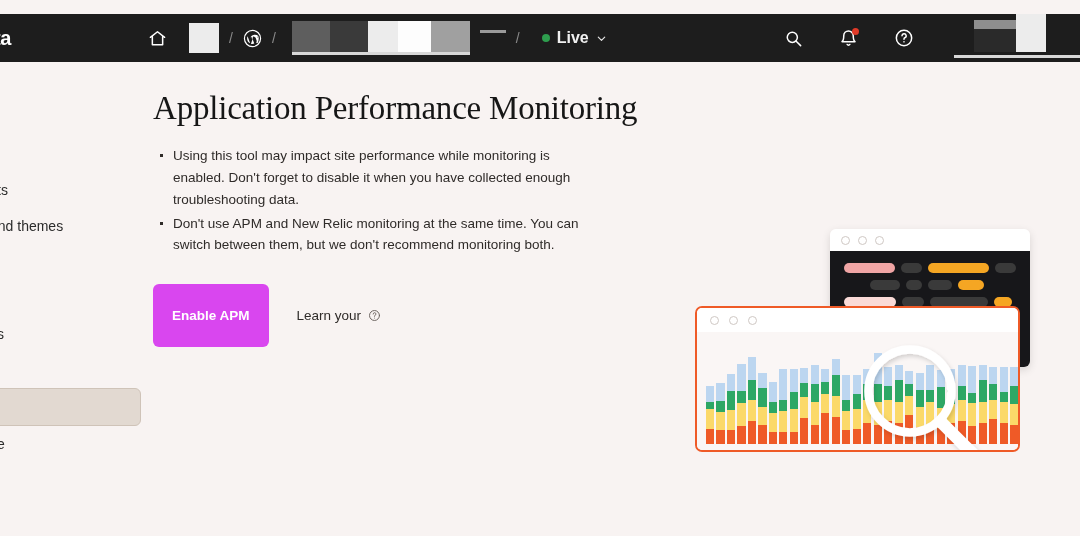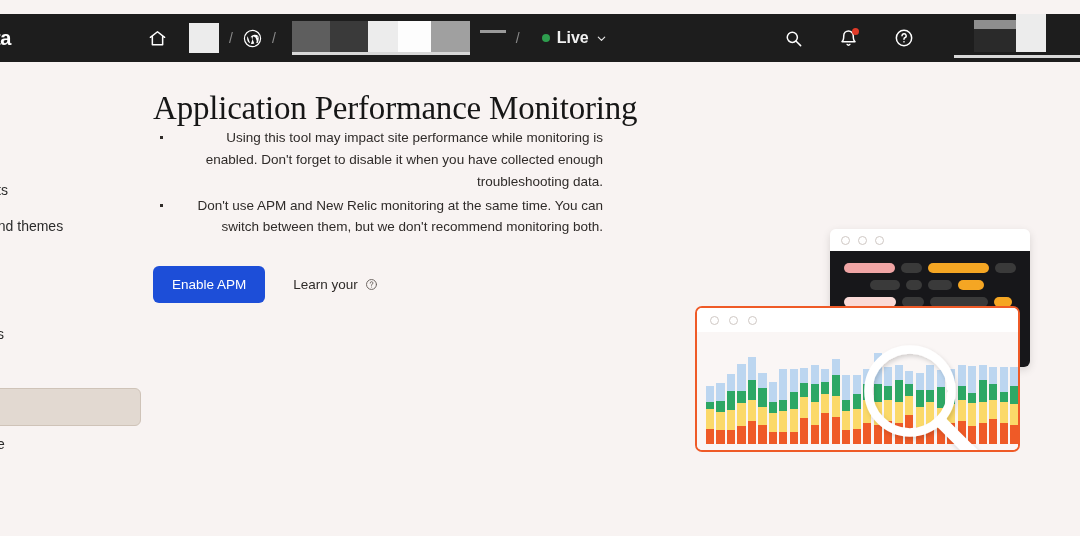--- a/index.html
+++ b/index.html
@@ -79,33 +79,33 @@
   .main { position: absolute; left: 153px; top: 62px; width: 560px; }
   .page-title {
     font-family: "Liberation Serif", serif;
     font-size: 33px; font-weight: 400; color: #161616;
     letter-spacing: -0.2px; margin-top: 28px;
   }
   .intro {
     margin-top: 16px; font-size: 13.5px; line-height: 1.55; color: #4a4542;
     width: 548px;
   }
-  .bullets { list-style: none; width: 450px; text-align: right; }
+  .bullets { margin-top: 18px; list-style: none; width: 450px; }
   .bullets li {
     position: relative; padding-left: 20px; font-size: 13.5px;
     line-height: 1.62; color: #2f2b29; margin-bottom: 2px;
   }
   .bullets li::before {
     content: ""; position: absolute; left: 7px; top: 9px;
     width: 3px; height: 3px; background: #2f2b29;
   }
   .actions { margin-top: 28px; display: flex; align-items: center; }
   .btn-primary {
-    background: #1d4ed8; color: #fff; border: none; border-radius: 6px;
-    font-size: 13.5px; font-weight: 400; padding: 11px 19px;
+    background: #d946ef; color: #fff; border: none; border-radius: 6px;
+    font-size: 13.5px; font-weight: 700; padding: 24px 19px;
     font-family: "Liberation Sans", sans-serif; cursor: pointer;
   }
   .learn {
     margin-left: 28px; font-size: 13.5px; color: #2f2b29;
     display: flex; align-items: center; text-decoration: none; cursor: pointer;
   }
   .learn .qm { margin-left: 7px; display: flex; align-items: center; }
 
   
   .illus { position: absolute; left: 690px; top: 222px; width: 350px; height: 250px; }

